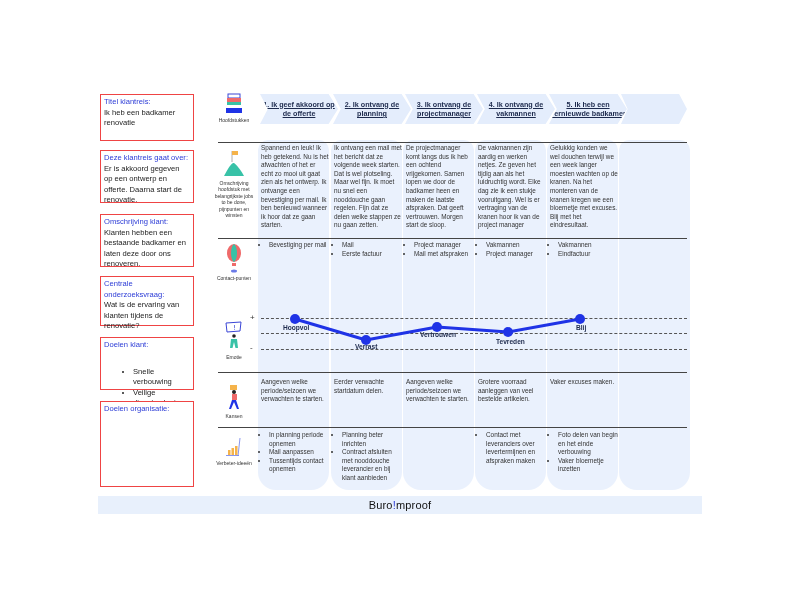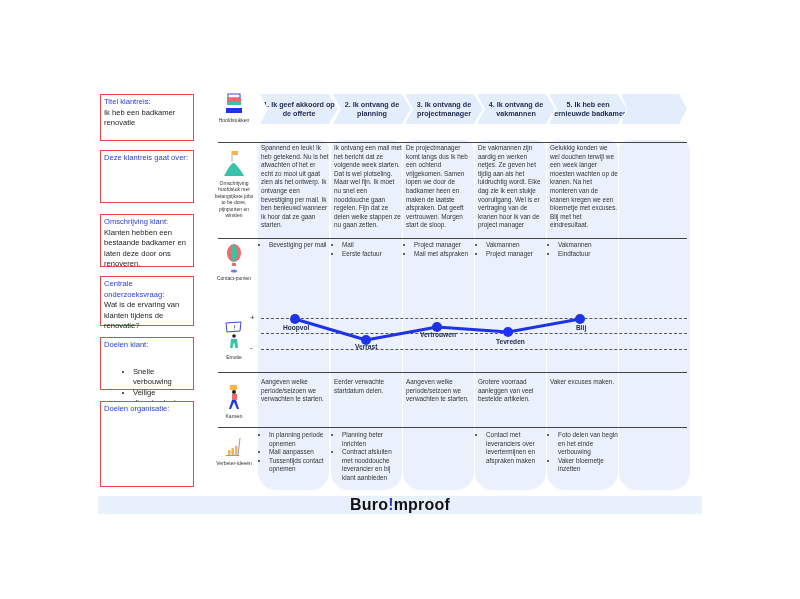--- a/index.html
+++ b/index.html
@@ -2,42 +2,43 @@
 <html><head>
 <meta charset="utf-8">
 <style>
   html,body{margin:0;padding:0;background:#ffffff;}
   body{width:800px;height:599px;position:relative;overflow:hidden;font-family:"Liberation Sans",sans-serif;color:#222;}
   .lbox{position:absolute;left:100px;width:94px;border:1px solid #ef4444;background:#fff;font-size:7.6px;line-height:10.6px;padding:2px 3px;box-sizing:border-box;}
   .lbox .t{color:#2b3bd6;}
   .lbox ul{margin:16px;padding-left:13px;}
   .lbox li{margin:0;}
   .col{position:absolute;top:140px;height:350px;width:71px;background:#eaf1fd;border-radius:10px 10px 18px 18px;}
-  .arrow{position:absolute;top:94px;height:30px;display:flex;align-items:center;justify-content:center;text-align:center;font-size:7.2px;font-weight:bold;line-height:9.5px;color:#1d2a4d;background:#e4edfc;clip-path:polygon(0 0,88% 0,100% 50%,88% 100%,0 100%,10% 50%);}
+  .arrow{position:absolute;top:94px;height:30px;display:flex;align-items:center;justify-content:center;text-align:center;font-size:7.2px;font-weight:bold;line-height:9.5px;color:#1d2a4d;background:#e4edfc;clip-path:polygon(0 0,88% 0,100% 50%,88% 100%,0 100%,10% 50%);text-decoration:underline;}
   .hline{position:absolute;left:218px;width:469px;height:1.4px;background:#444;}
   .rowicon{position:absolute;left:212px;width:44px;text-align:center;font-size:5px;line-height:6.5px;color:#333;}
   .cell{position:absolute;width:68px;font-size:6.4px;line-height:8.6px;color:#333;}
   .cell ul{margin:0;padding-left:8px;}
   .cell li{margin:0;}
   .dash{position:absolute;left:261px;width:426px;border-top:1px dashed #555;}
   .sign{position:absolute;left:250px;font-size:8px;color:#333;}
   .emo{position:absolute;font-size:6.6px;font-weight:bold;color:#1d2a4d;}
   .footer{position:absolute;left:98px;top:496px;width:604px;height:18px;background:#e8f0fc;display:flex;align-items:center;justify-content:center;}
-  .brand{font-size:16px;font-weight:bold;color:#111;letter-spacing:0.2px;}
+  .brand{font-size:11px;font-weight:normal;color:#111;letter-spacing:0.2px;}
   .brand .ex{color:#2b3bd6;}
 </style>
 </head>
 <body>
 
 <div class="lbox" style="top:94px;height:47px;">
   <div class="t">Titel klantreis:</div>
   <div>Ik heb een badkamer renovatie</div>
 </div>
 <div class="lbox" style="top:150px;height:53px;">
   <div class="t">Deze klantreis gaat over:</div>
+  <div>Er is akkoord gegeven op een ontwerp en offerte. Daarna start de renovatie.</div>
 </div>
 <div class="lbox" style="top:214px;height:53px;">
   <div class="t">Omschrijving klant:</div>
   <div>Klanten hebben een bestaande badkamer en laten deze door ons renoveren.</div>
 </div>
 <div class="lbox" style="top:276px;height:50px;">
   <div class="t">Centrale onderzoeksvraag:</div>
   <div>Wat is de ervaring van klanten tijdens de renovatie?</div>
 </div>
 <div class="lbox" style="top:337px;height:53px;">

